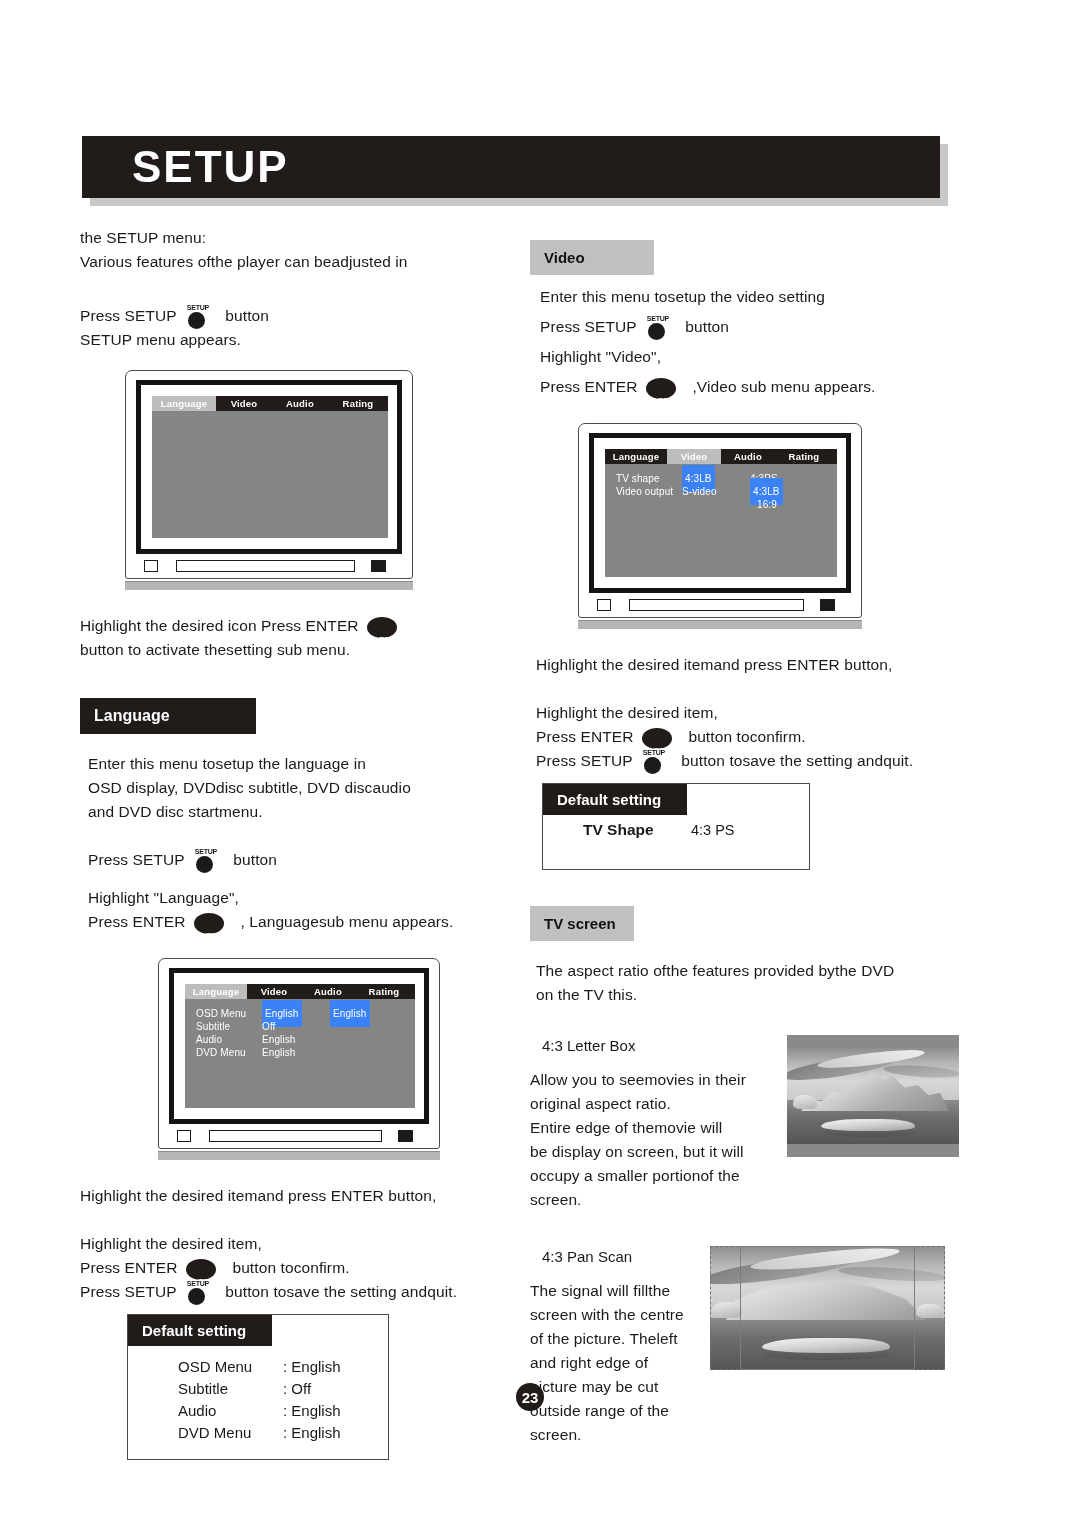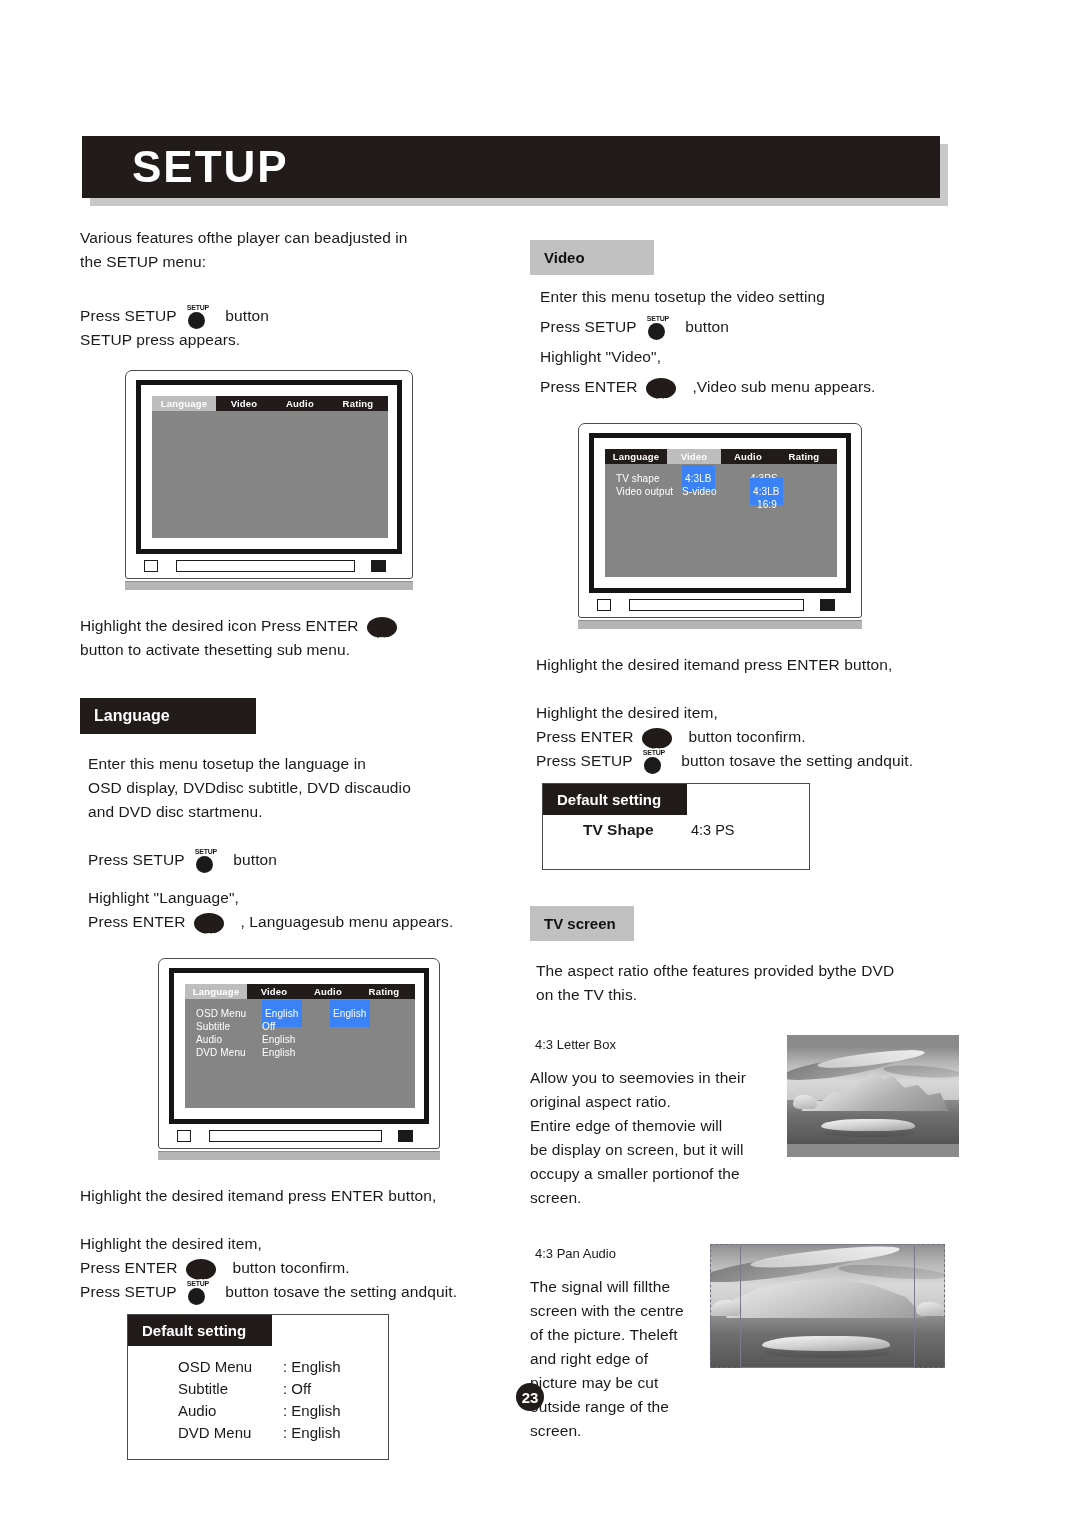--- a/index.html
+++ b/index.html
@@ -119,21 +119,21 @@
   .ds-row { display:flex; font-size:15px; line-height:1.45; color:#1a1a1a; }
   .ds-k { width:105px; }
   .ds-v { }
   .ds-simple { padding:6px 0 30px 40px; display:flex; align-items:baseline; }
   .ds-simple .k { font-weight:bold; font-size:15.5px; width:108px; }
   .ds-simple .v { font-size:14.5px; }
 
   
   .aspect-block { display:flex; align-items:flex-start; }
   .aspect-text { width:235px; }
-  .aspect-cap { font-size:13px; margin:0 0 14px 5px; }
+  .aspect-cap { font-size:15px; margin:0 0 14px 12px; }
 
   .photo {
     position:relative; overflow:hidden;
     background:#8a8a8a;
   }
   .photo .sky {
     position:absolute; left:0; right:0;
     background:linear-gradient(180deg,#8e8e8e 0%,#b6b6b6 26%,#d8d8d8 55%,#c3c3c3 100%);
   }
   .photo .cloudA {
@@ -203,34 +203,34 @@
 
 <div class="banner-wrap">
   <div class="banner-shadow"></div>
   <div class="banner">
     <div class="banner-title">SETUP</div>
   </div>
 </div>
 
 <div class="col-left">
 
+  <p class="txt">the SETUP menu:</p>
   <p class="txt">Various features ofthe player can beadjusted in</p>
-  <p class="txt">the SETUP menu:</p>
 
   <div class="sp30"></div>
 
   <p class="txt">
     <span>Press SETUP</span>
     <span class="btn-ico btn-setup">
       <span class="lbl">SETUP</span>
       <span class="dot"></span>
     </span>
     <span>button</span>
   </p>
-  <p class="txt">SETUP press appears.</p>
+  <p class="txt">SETUP menu appears.</p>
 
   <div class="sp18"></div>
 
   <div class="tv" style="width:288px;margin-left:45px;">
     <div class="tv-body">
       <div class="tv-bezel">
         <div class="tv-osd" style="height:142px;">
           <div class="osd-tabs">
             <div class="osd-tab sel" style="width:64px;">Language</div>
             <div class="osd-tab" style="width:56px;">Video</div>
@@ -536,21 +536,21 @@
       <div class="floe" style="left:34px;top:84px;width:94px;height:12px;"></div>
       <div style="position:absolute;left:0;top:0;width:100%;height:13px;background:#8a8a8a;"></div>
       <div style="position:absolute;left:0;bottom:0;width:100%;height:13px;background:#8a8a8a;"></div>
     </div>
   </div>
 
   <div class="sp36"></div>
 
   <div class="aspect-block">
     <div class="aspect-text" style="width:172px;">
-      <p class="aspect-cap">4:3 Pan Audio</p>
+      <p class="aspect-cap">4:3 Pan Scan</p>
       <p class="txt">The signal will fillthe</p>
       <p class="txt">screen with the centre</p>
       <p class="txt">of the picture. Theleft</p>
       <p class="txt">and right edge of</p>
       <p class="txt">picture may be cut</p>
       <p class="txt">outside range of the</p>
       <p class="txt">screen.</p>
     </div>
     <div class="panscan-wrap" style="margin-left:8px;margin-top:-2px;">
       <div class="photo" style="width:235px;height:124px;">

